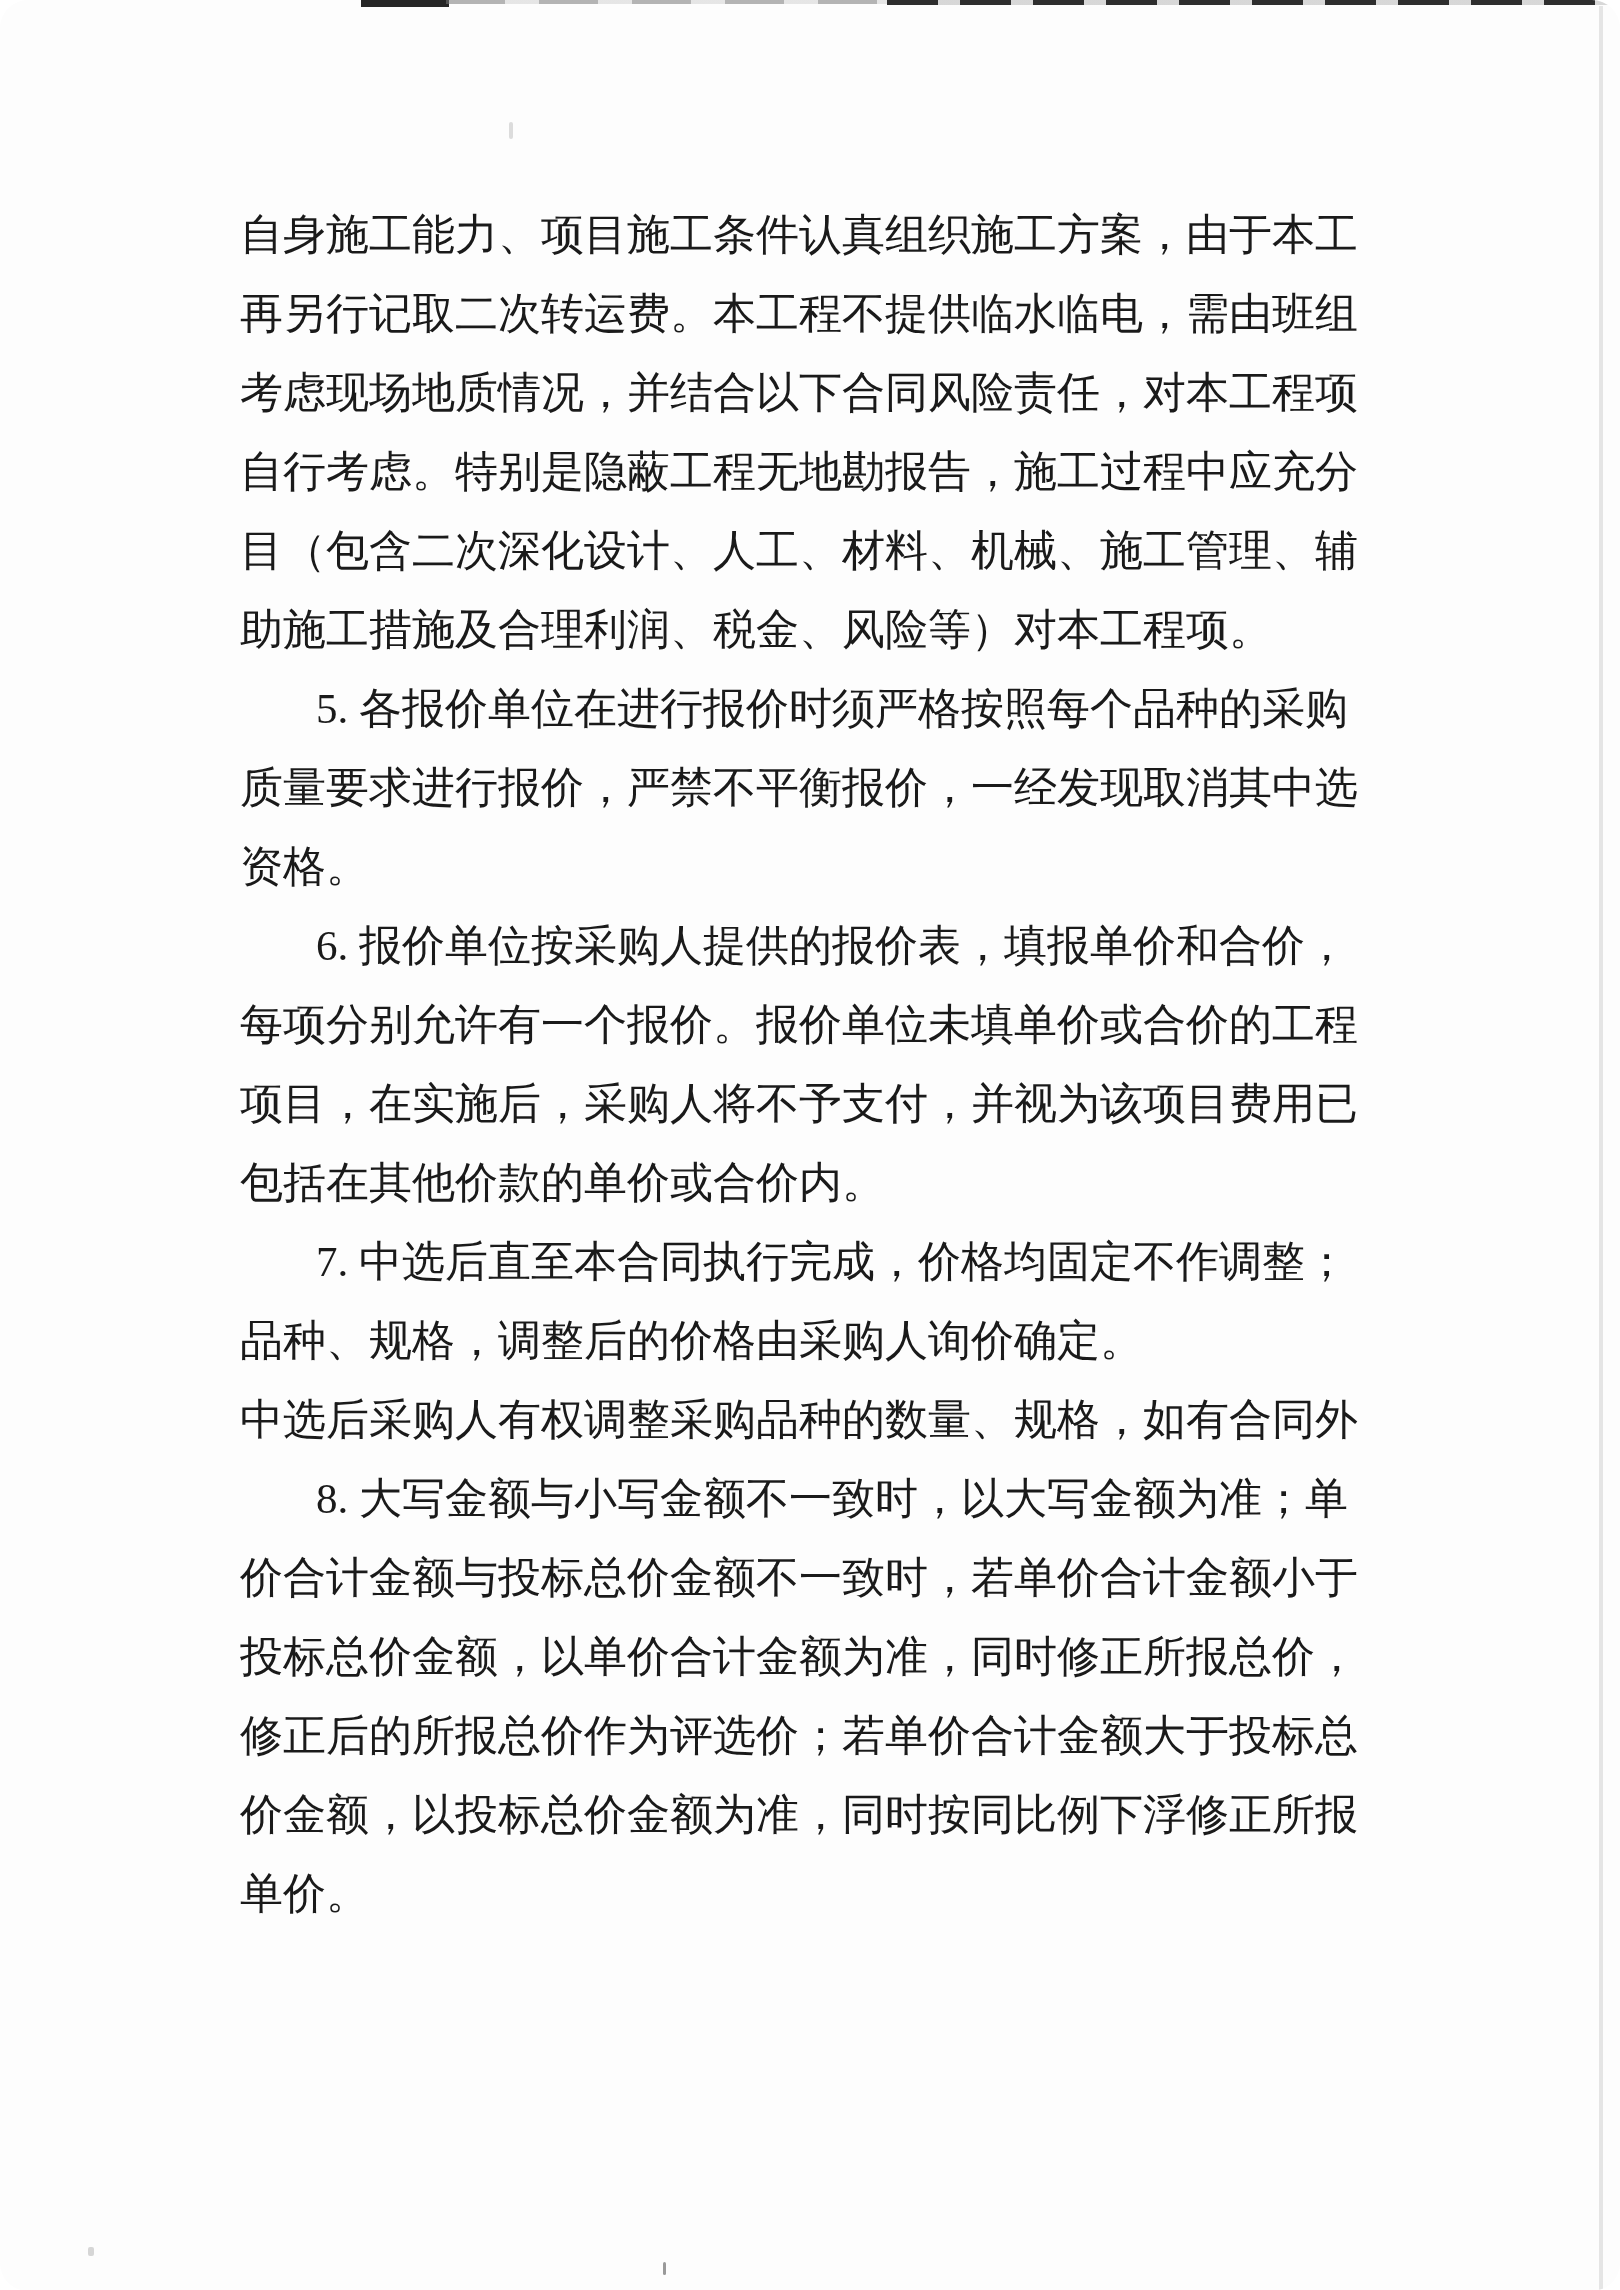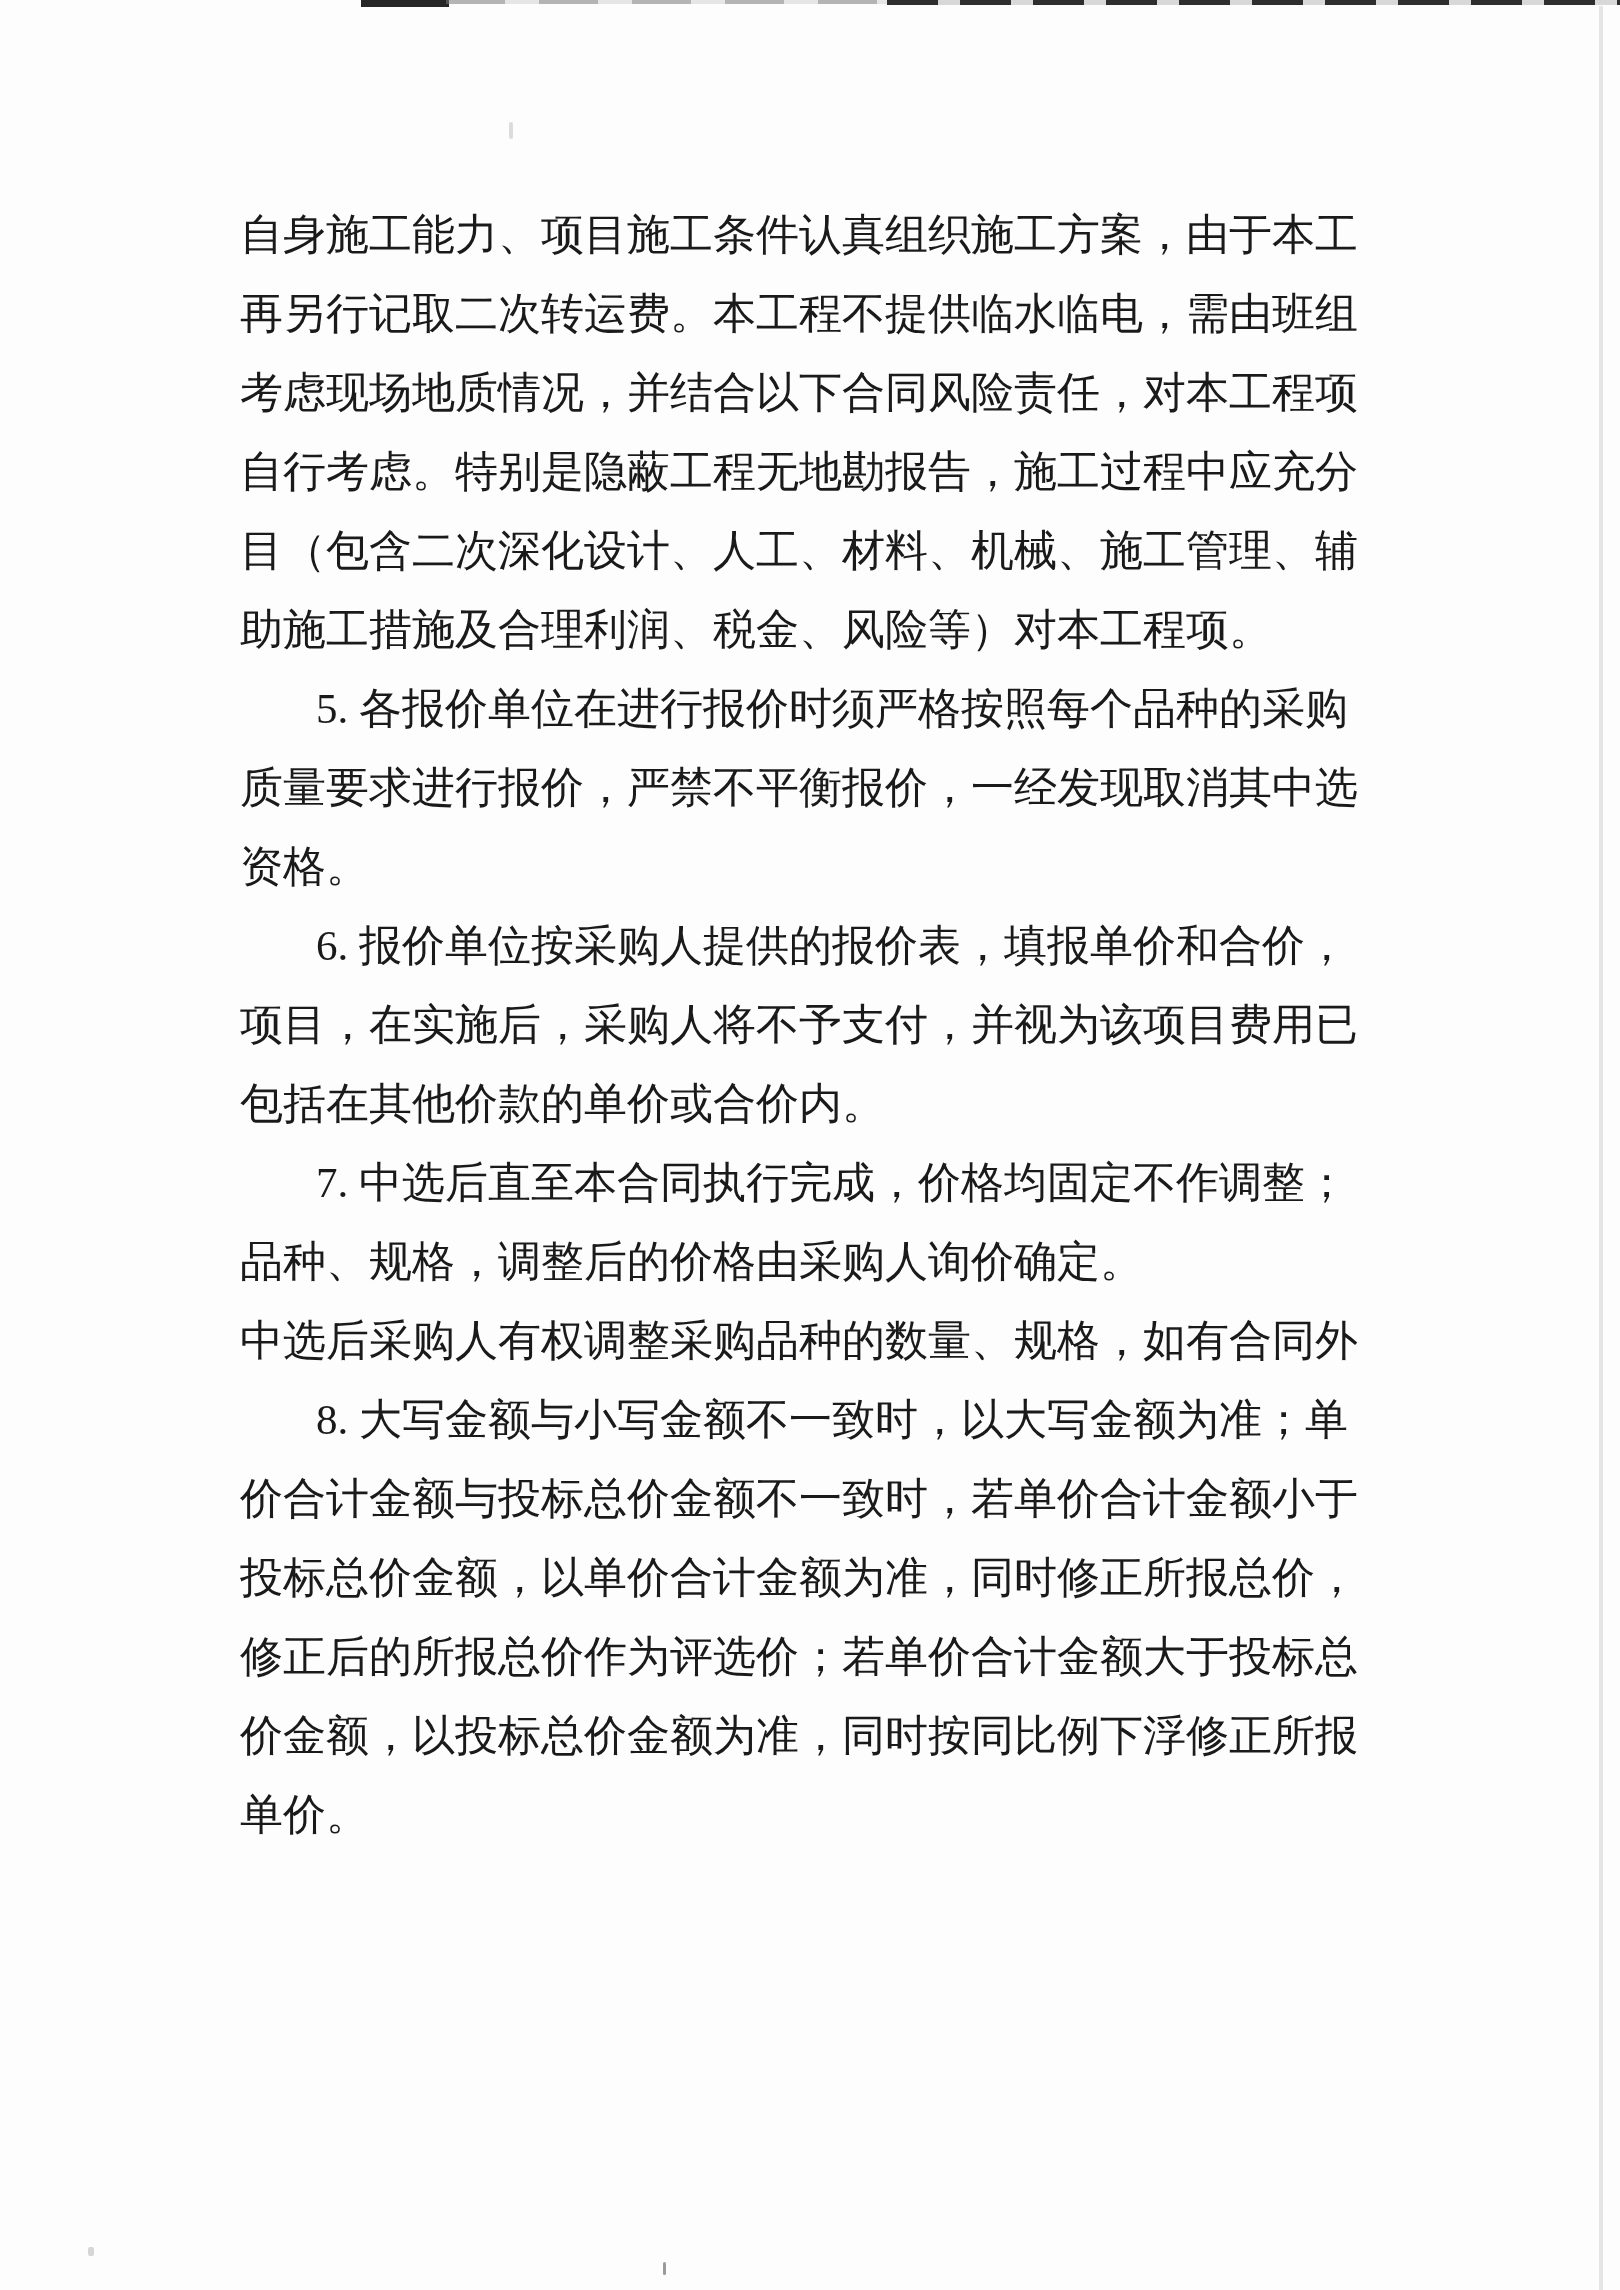--- a/index.html
+++ b/index.html
@@ -10,20 +10,21 @@
   body{
     width:1620px;height:2291px;
     background:#ffffff;
     font-family:"Liberation Serif","DejaVu Serif",serif;
   }
   .page{
     position:relative;
     width:1620px;height:2291px;
     background:var(--paper);
     overflow:hidden;
+    border-radius:28px;
   }
   
   .text-block{
     position:absolute;
     left:240px;top:195px;
     width:1127px;
     color:var(--ink);
     font-size:43px;
     letter-spacing:0;
   }
@@ -76,20 +77,21 @@
       <div class="line">自身施工能力、项目施工条件认真组织施工方案，由于本工</div>
       <div class="line">再另行记取二次转运费。本工程不提供临水临电，需由班组</div>
       <div class="line">考虑现场地质情况，并结合以下合同风险责任，对本工程项</div>
       <div class="line">自行考虑。特别是隐蔽工程无地勘报告，施工过程中应充分</div>
       <div class="line">目（包含二次深化设计、人工、材料、机械、施工管理、辅</div>
       <div class="line">助施工措施及合理利润、税金、风险等）对本工程项。</div>
       <div class="line indent">5. 各报价单位在进行报价时须严格按照每个品种的采购</div>
       <div class="line">质量要求进行报价，严禁不平衡报价，一经发现取消其中选</div>
       <div class="line">资格。</div>
       <div class="line indent">6. 报价单位按采购人提供的报价表，填报单价和合价，</div>
+      <div class="line">每项分别允许有一个报价。报价单位未填单价或合价的工程</div>
       <div class="line">项目，在实施后，采购人将不予支付，并视为该项目费用已</div>
       <div class="line">包括在其他价款的单价或合价内。</div>
       <div class="line indent">7. 中选后直至本合同执行完成，价格均固定不作调整；</div>
       <div class="line">品种、规格，调整后的价格由采购人询价确定。</div>
       <div class="line">中选后采购人有权调整采购品种的数量、规格，如有合同外</div>
       <div class="line indent">8. 大写金额与小写金额不一致时，以大写金额为准；单</div>
       <div class="line">价合计金额与投标总价金额不一致时，若单价合计金额小于</div>
       <div class="line">投标总价金额，以单价合计金额为准，同时修正所报总价，</div>
       <div class="line">修正后的所报总价作为评选价；若单价合计金额大于投标总</div>
       <div class="line">价金额，以投标总价金额为准，同时按同比例下浮修正所报</div>

